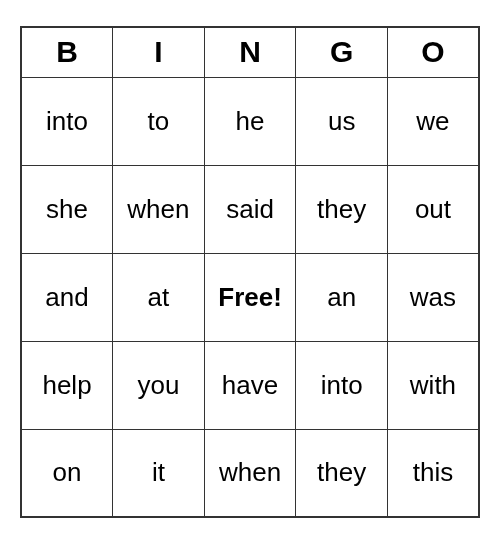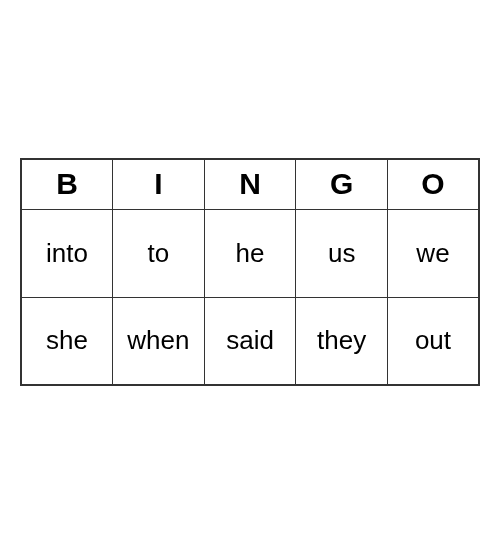--- a/index.html
+++ b/index.html
@@ -62,14 +62,35 @@
         <td>us</td>
         <td>we</td>
       </tr>
       <tr>
         <td>she</td>
         <td>when</td>
         <td>said</td>
         <td>they</td>
         <td>out</td>
       </tr>
+      <tr>
+        <td>and</td>
+        <td>at</td>
+        <td style="font-weight: bold;">Free!</td>
+        <td>an</td>
+        <td>was</td>
+      </tr>
+      <tr>
+        <td>help</td>
+        <td>you</td>
+        <td>have</td>
+        <td>into</td>
+        <td>with</td>
+      </tr>
+      <tr>
+        <td>on</td>
+        <td>it</td>
+        <td>when</td>
+        <td>they</td>
+        <td>this</td>
+      </tr>
     </tbody>
 </table>
 
 </body></html>

